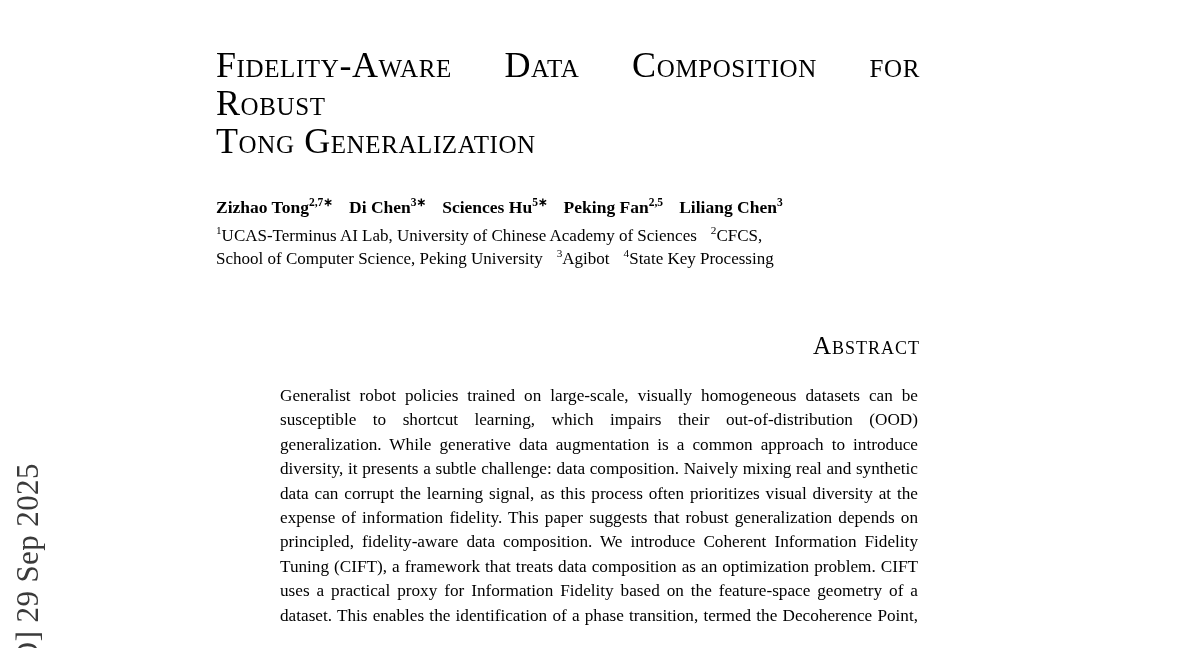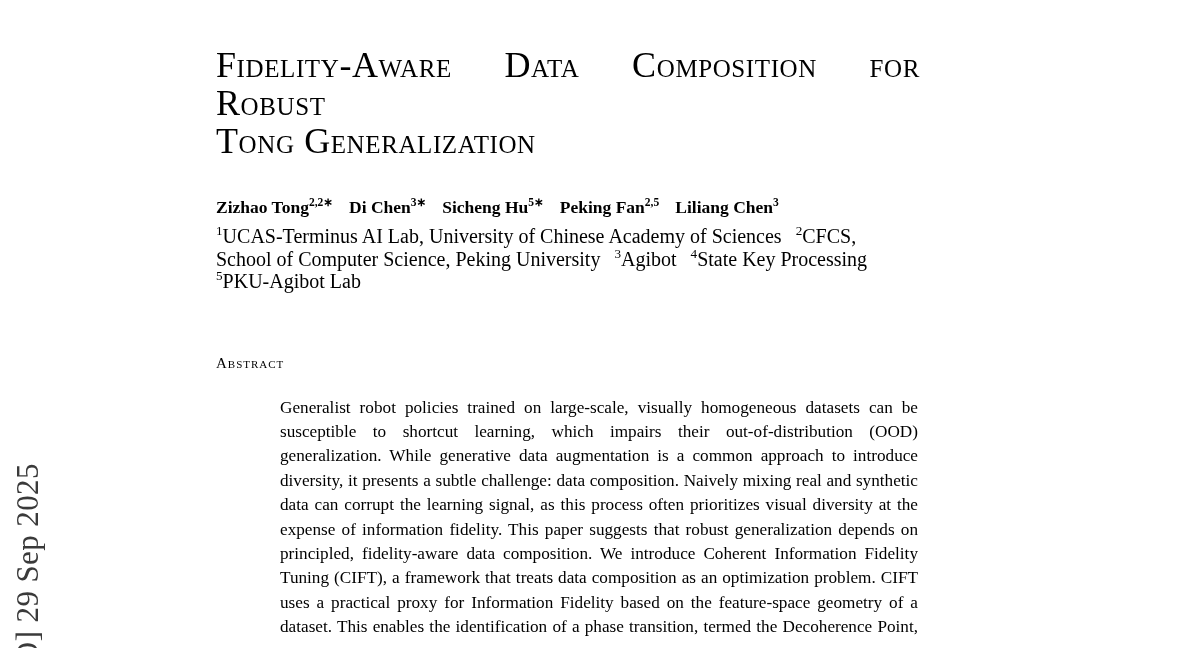--- a/index.html
+++ b/index.html
@@ -76,33 +76,33 @@
     width: 16px;
   }
   sup {
     font-size: 0.66em;
     vertical-align: super;
     line-height: 0;
   }
 
   .affil {
     margin-top: 6px;
-    font-size: 20px;
+    font-size: 17px;
     line-height: 22.5px;
     text-align: left;
   }
   .affil .sp {
     display: inline-block;
     width: 14px;
   }
 
   .abstract-head {
     margin-top: 62px;
-    text-align: left;
-    font-size: 15px;
+    text-align: right;
+    font-size: 25px;
     font-variant: small-caps;
     letter-spacing: 1px;
   }
 
   .abstract-body {
     margin-top: 24px;
     margin-left: 64px;
     margin-right: 2px;
     width: 638px;
     font-size: 17.2px;
@@ -124,28 +124,27 @@
 
   <div class="content">
 
     <div class="title">
       <span>Fidelity-Aware Data Composition for Robust</span>
       <span class="line2">Tong Generalization</span>
     </div>
 
     <div class="authors">
       <div class="a-row">
-        <span>Zizhao Tong</span><sup>2,2∗</sup><span class="gap"></span><span>Di Chen</span><sup>3∗</sup><span class="gap"></span><span>Sicheng Hu</span><sup>5∗</sup><span class="gap"></span><span>Peking Fan</span><sup>2,5</sup><span class="gap"></span><span>Liliang Chen</span><sup>3</sup>
+        <span>Zizhao Tong</span><sup>2,7∗</sup><span class="gap"></span><span>Di Chen</span><sup>3∗</sup><span class="gap"></span><span>Sciences Hu</span><sup>5∗</sup><span class="gap"></span><span>Peking Fan</span><sup>2,5</sup><span class="gap"></span><span>Liliang Chen</span><sup>3</sup>
       </div>
     </div>
 
     <div class="affil">
       <div><sup>1</sup><span>UCAS-Terminus AI Lab, University of Chinese Academy of Sciences</span><span class="sp"></span><sup>2</sup><span>CFCS,</span></div>
       <div><span>School of Computer Science, Peking University</span><span class="sp"></span><sup>3</sup><span>Agibot</span><span class="sp"></span><sup>4</sup><span>State Key Processing</span></div>
-      <div><sup>5</sup><span>PKU-Agibot Lab</span></div>
     </div>
 
     <div class="abstract-head">Abstract</div>
 
     <div class="abstract-body">
       <p>Generalist robot policies trained on large-scale, visually homogeneous datasets can be susceptible to shortcut learning, which impairs their out-of-distribution (OOD) generalization. While generative data augmentation is a common approach to introduce diversity, it presents a subtle challenge: data composition. Naively mixing real and synthetic data can corrupt the learning signal, as this process often prioritizes visual diversity at the expense of information fidelity. This paper suggests that robust generalization depends on principled, fidelity-aware data composition. We introduce Coherent Information Fidelity Tuning (CIFT), a framework that treats data composition as an optimization problem. CIFT uses a practical proxy for Information Fidelity based on the feature-space geometry of a dataset. This enables the identification of a phase transition, termed the Decoherence Point,</p>
     </div>
 
   </div>
 </div>

